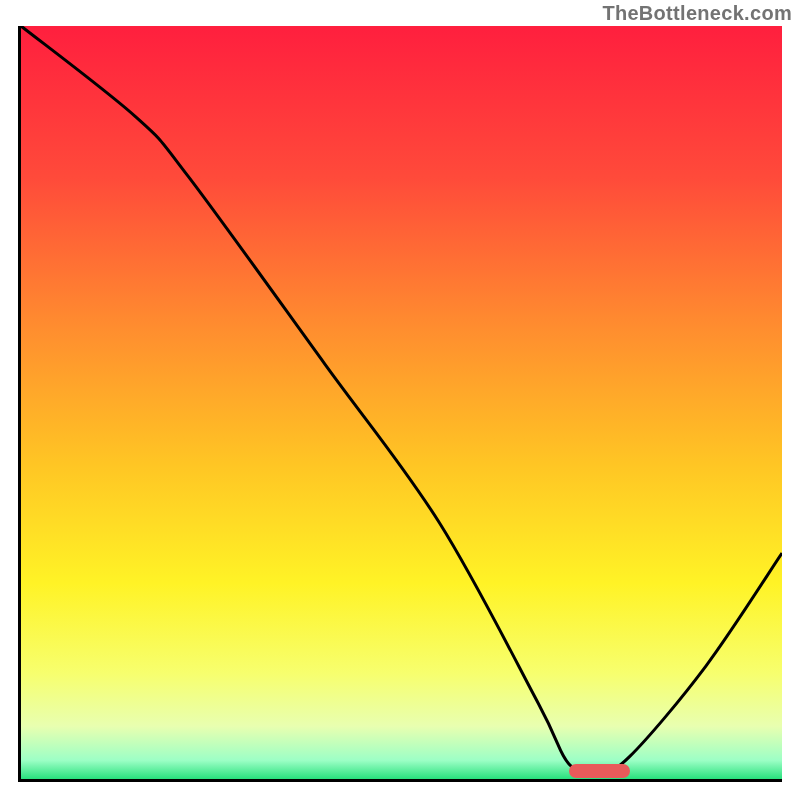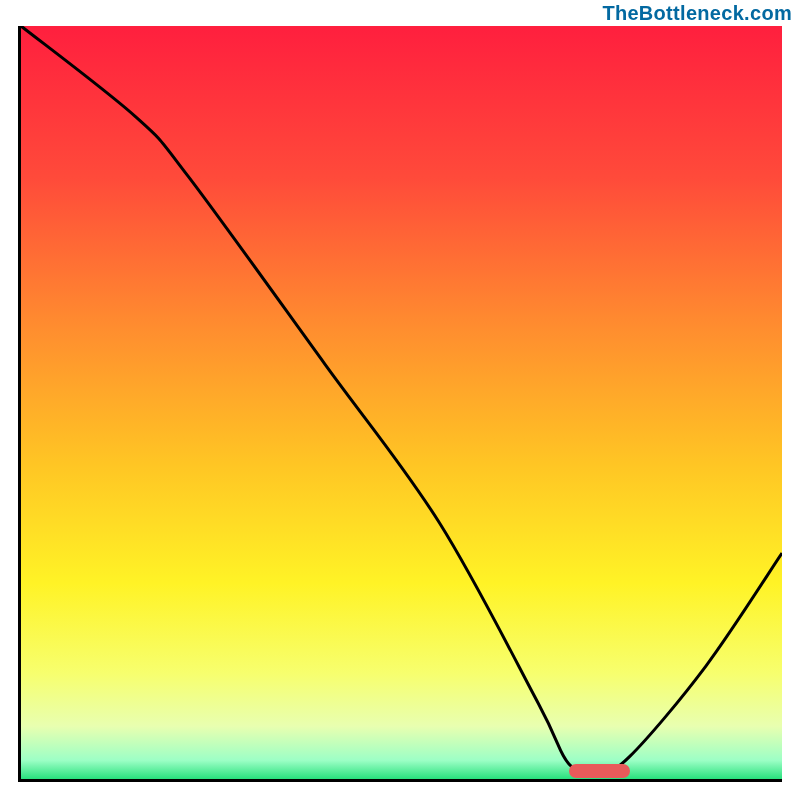--- a/index.html
+++ b/index.html
@@ -14,21 +14,21 @@
     position: relative;
     width: 800px;
     height: 800px;
   }
   .watermark {
     position: absolute;
     top: 2px;
     right: 8px;
     font-size: 20px;
     font-weight: 600;
-    color: #0369a1;
+    color: #737373;
     letter-spacing: 0.3px;
   }
   .plot-border {
     position: absolute;
     left: 18px;
     top: 26px;
     width: 764px;
     height: 756px;
     border-left: 3px solid #000;
     border-bottom: 3px solid #000;

